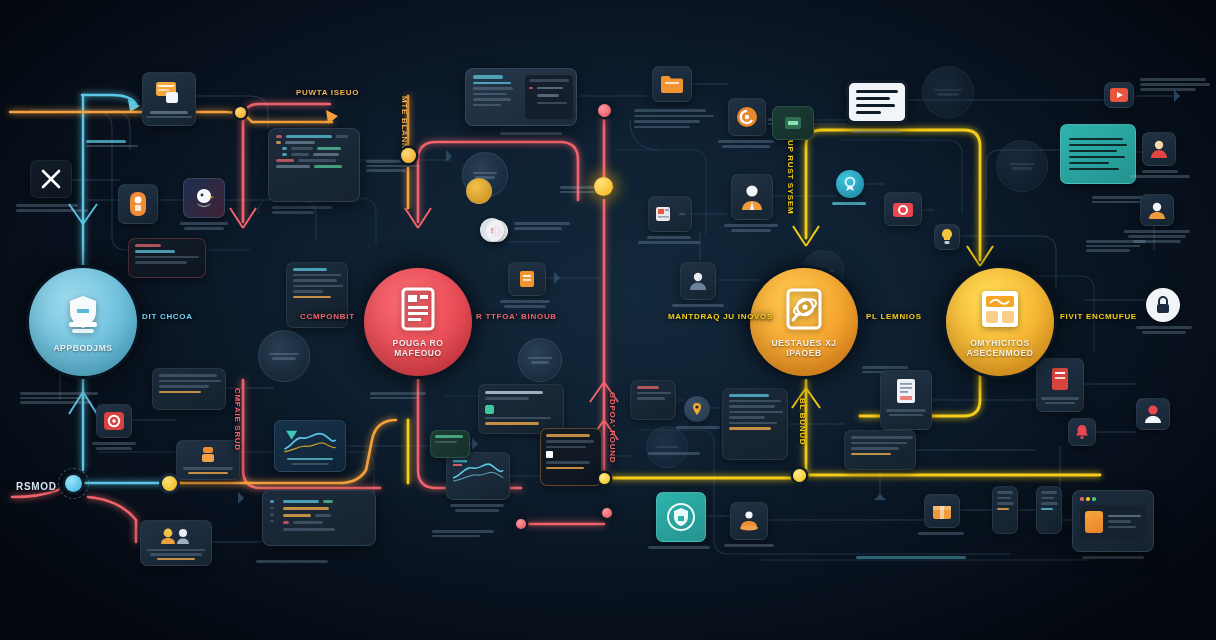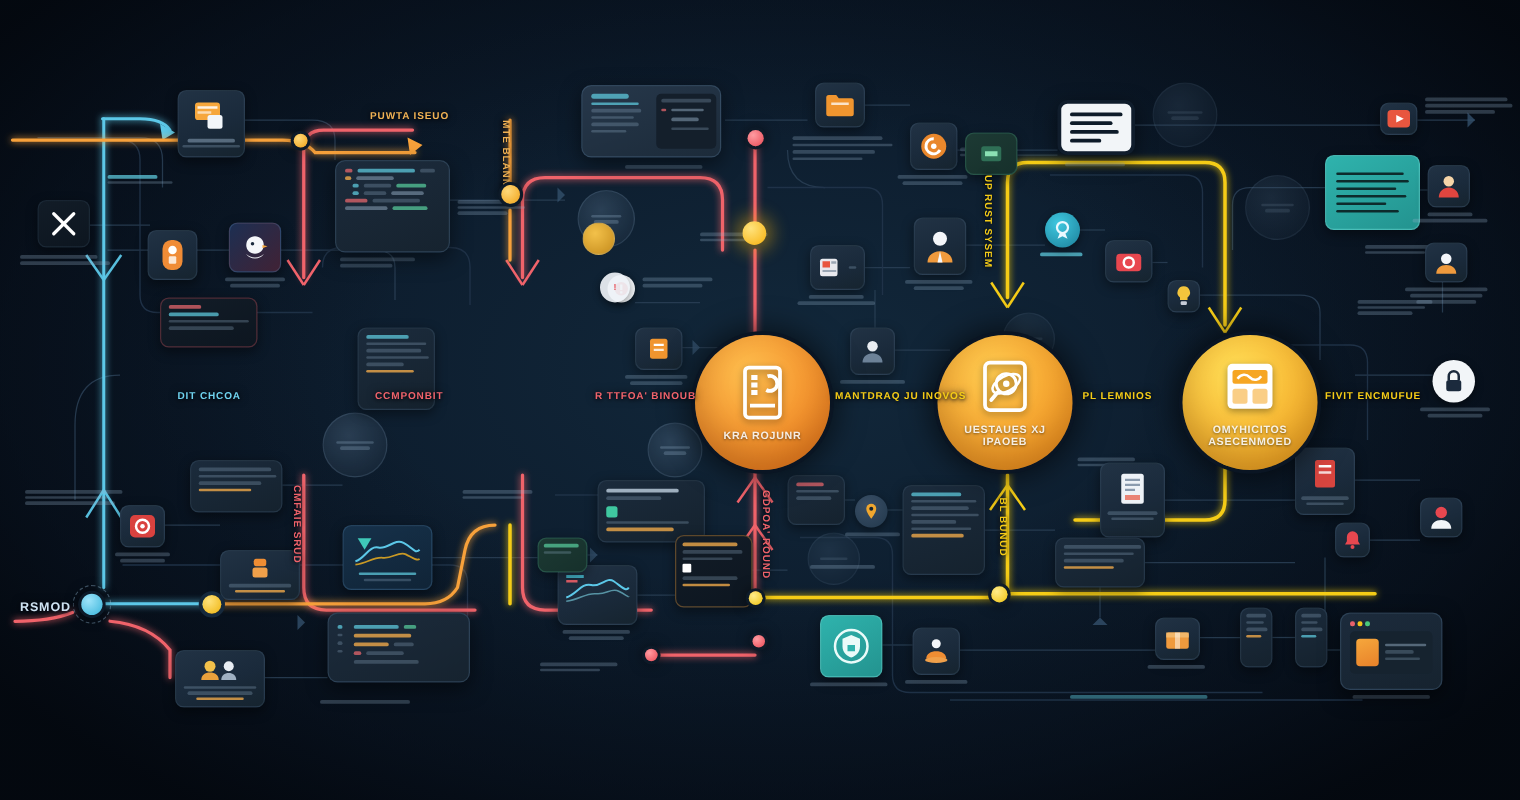--- a/index.html
+++ b/index.html
@@ -297,36 +297,47 @@
         <path d="M806 246 l13 -20"></path>
       <path d="M980 266 l-13 -20"></path>
         <path d="M980 266 l13 -20"></path>
       <path d="M806 388 l-14 20"></path>
         <path d="M806 388 l14 20"></path>
       <path d="M980 338 l-14 20"></path>
         <path d="M980 338 l14 20"></path>
     </g>
   </svg>
 
-
-
-
-  <div class="hub" style="left:556px;top:268px;width:108px;height:108px;background:radial-gradient(circle at 38% 28%,#fdbd4d,#f1801f 80%);">
+  <div class="hub" style="left:29px;top:268px;width:108px;height:108px;background:radial-gradient(circle at 38% 30%,#9cd9ec,#5cb9d9 78%);">
+    <div class="glyph">
+      <svg width="40" height="44" viewBox="0 0 40 44">
+        <path d="M20 4 L33 9 v11c0 8-6 13-13 16C13 33 7 28 7 20V9z" fill="#fff" opacity=".95"></path>
+        <path d="M14 17h12v4H14z" fill="#5cb9d9"></path>
+        <rect x="6" y="30" width="28" height="5" rx="2.5" fill="#fff"></rect>
+        <rect x="9" y="37" width="22" height="4" rx="2" fill="#fff" opacity=".85"></rect>
+      </svg>
+    </div>
+    <div class="hublabel">APPBODJMS</div>
+  </div>
+
+
+  <div class="hub" style="left:364px;top:268px;width:108px;height:108px;background:radial-gradient(circle at 38% 30%,#f86b72,#e7424c 78%);">
     <div class="glyph">
       <svg width="36" height="44" viewBox="0 0 36 44">
-        <rect x="4" y="2" width="28" height="40" rx="3" fill="none" stroke="#fff" stroke-width="3"></rect>
-        <rect x="9" y="8" width="5" height="4" fill="#fff"></rect>
-        <rect x="9" y="14" width="5" height="4" fill="#fff"></rect>
-        <rect x="9" y="20" width="5" height="4" fill="#fff"></rect>
-        <path d="M22 9a6 6 0 1 1-1 11" fill="none" stroke="#fff" stroke-width="3"></path>
-        <rect x="8" y="31" width="20" height="3" fill="#fff"></rect>
-      </svg>
-    </div>
-    <div class="hublabel">KRA ROJUNR</div>
-  </div>
+        <rect x="3" y="2" width="30" height="40" rx="3.5" fill="none" stroke="#fff" stroke-width="3"></rect>
+        <rect x="8" y="8" width="9" height="7" fill="#fff"></rect>
+        <rect x="20" y="8" width="8" height="4" fill="#fff"></rect>
+        <rect x="8" y="19" width="20" height="3" fill="#fff"></rect>
+        <rect x="8" y="25" width="20" height="3" fill="#fff"></rect>
+        <rect x="8" y="31" width="13" height="3" fill="#fff"></rect>
+      </svg>
+    </div>
+    <div class="hublabel">POUGA RO MAFEOUO</div>
+  </div>
+
 
   <div class="hub" style="left:750px;top:268px;width:108px;height:108px;background:radial-gradient(circle at 38% 28%,#fdc94f,#f49420 80%);">
     <div class="glyph">
       <svg width="40" height="44" viewBox="0 0 40 44">
         <rect x="4" y="3" width="32" height="38" rx="4" fill="none" stroke="#fff" stroke-width="3"></rect>
         <circle cx="21" cy="20" r="8" fill="none" stroke="#fff" stroke-width="2.4"></circle>
         <ellipse cx="21" cy="20" rx="12" ry="6" fill="none" stroke="#fff" stroke-width="2" transform="rotate(-28 21 20)"></ellipse>
         <circle cx="21" cy="20" r="2.6" fill="#fff"></circle>
         <path d="M14 27l-5 6" stroke="#fff" stroke-width="3" stroke-linecap="round"></path>
       </svg>

